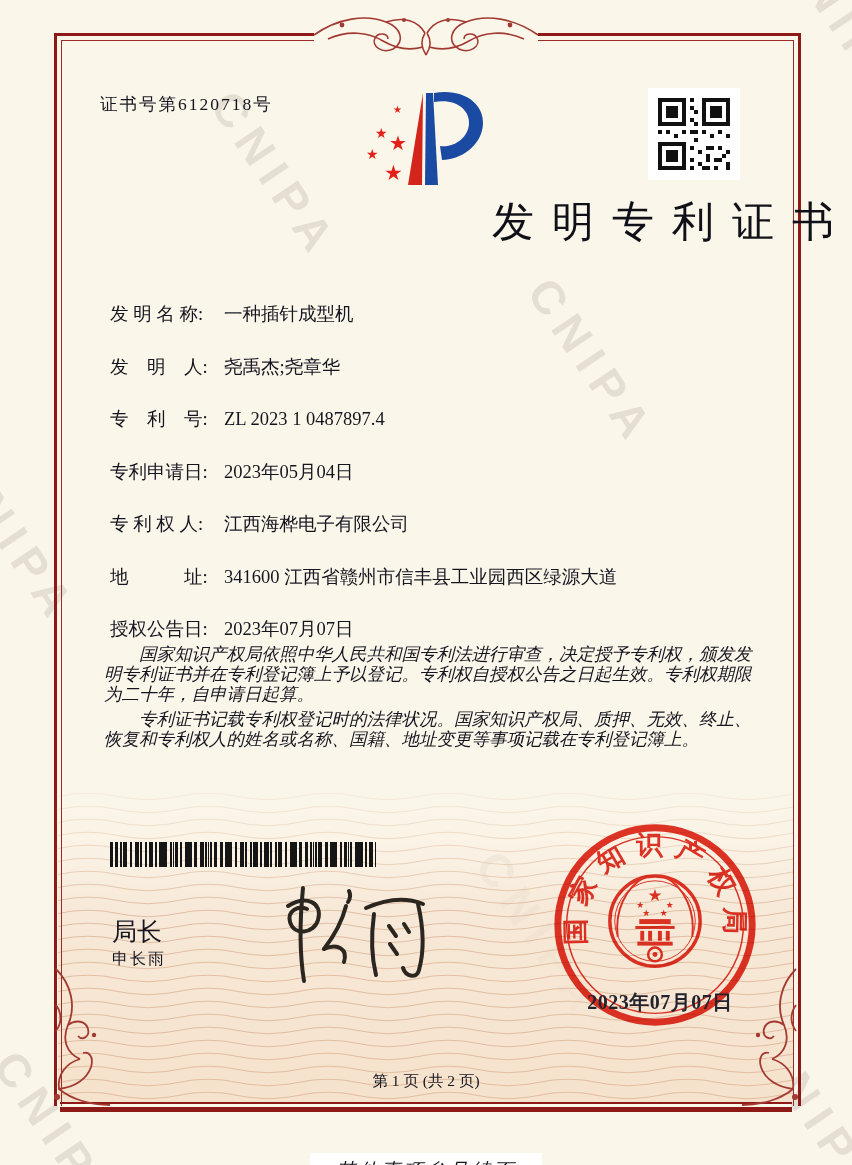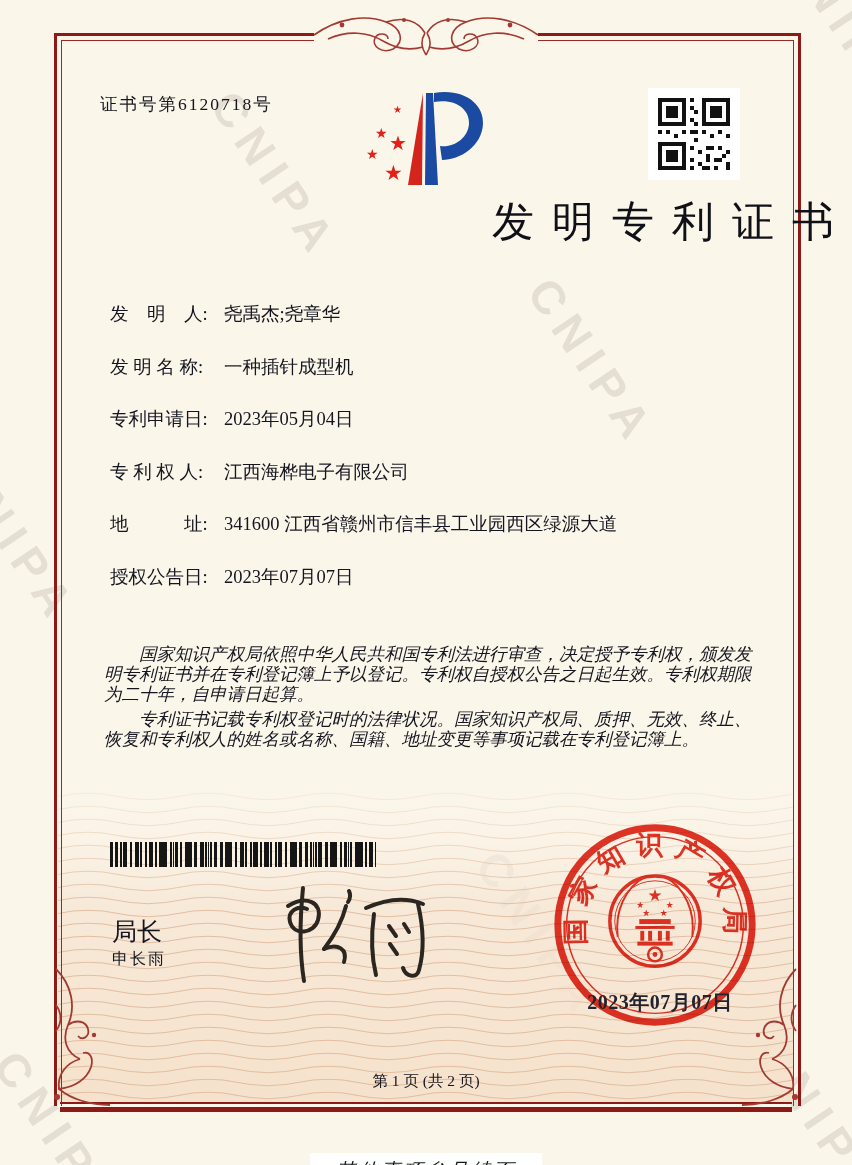--- a/index.html
+++ b/index.html
@@ -157,24 +157,27 @@
     <polygon points="61,7 46,99 60,99" fill="#d4251c"></polygon>
     <polygon points="64,7 71,7 76,99 63,99" fill="#1b4aa2"></polygon>
     <path d="M72 7 C 102 2 122 18 121 38 C 120 60 98 74 80 74 L 78 60 C 92 62 106 52 107 38 C 108 24 94 12 72 16 Z" fill="#1b4aa2"></path>
   </svg>
 </div>
 
 <div class="title">发明专利证书</div>
 
 <div class="fields">
   <div class="frow">
+    <span class="flabel">发 明 名 称:</span><span class="fvalue">一种插针成型机</span>
+  </div>
+  <div class="frow">
     <span class="flabel">发　明　人:</span><span class="fvalue">尧禹杰;尧章华</span>
   </div>
   <div class="frow">
-    <span class="flabel">发 明 名 称:</span><span class="fvalue">一种插针成型机</span>
+    <span class="flabel">专　利　号:</span><span class="fvalue">ZL 2023 1 0487897.4</span>
   </div>
   <div class="frow">
     <span class="flabel">专利申请日:</span><span class="fvalue">2023年05月04日</span>
   </div>
   <div class="frow">
     <span class="flabel">专 利 权 人:</span><span class="fvalue">江西海桦电子有限公司</span>
   </div>
   <div class="frow">
     <span class="flabel">地　　　址:</span><span class="fvalue">341600 江西省赣州市信丰县工业园西区绿源大道</span>
   </div>

